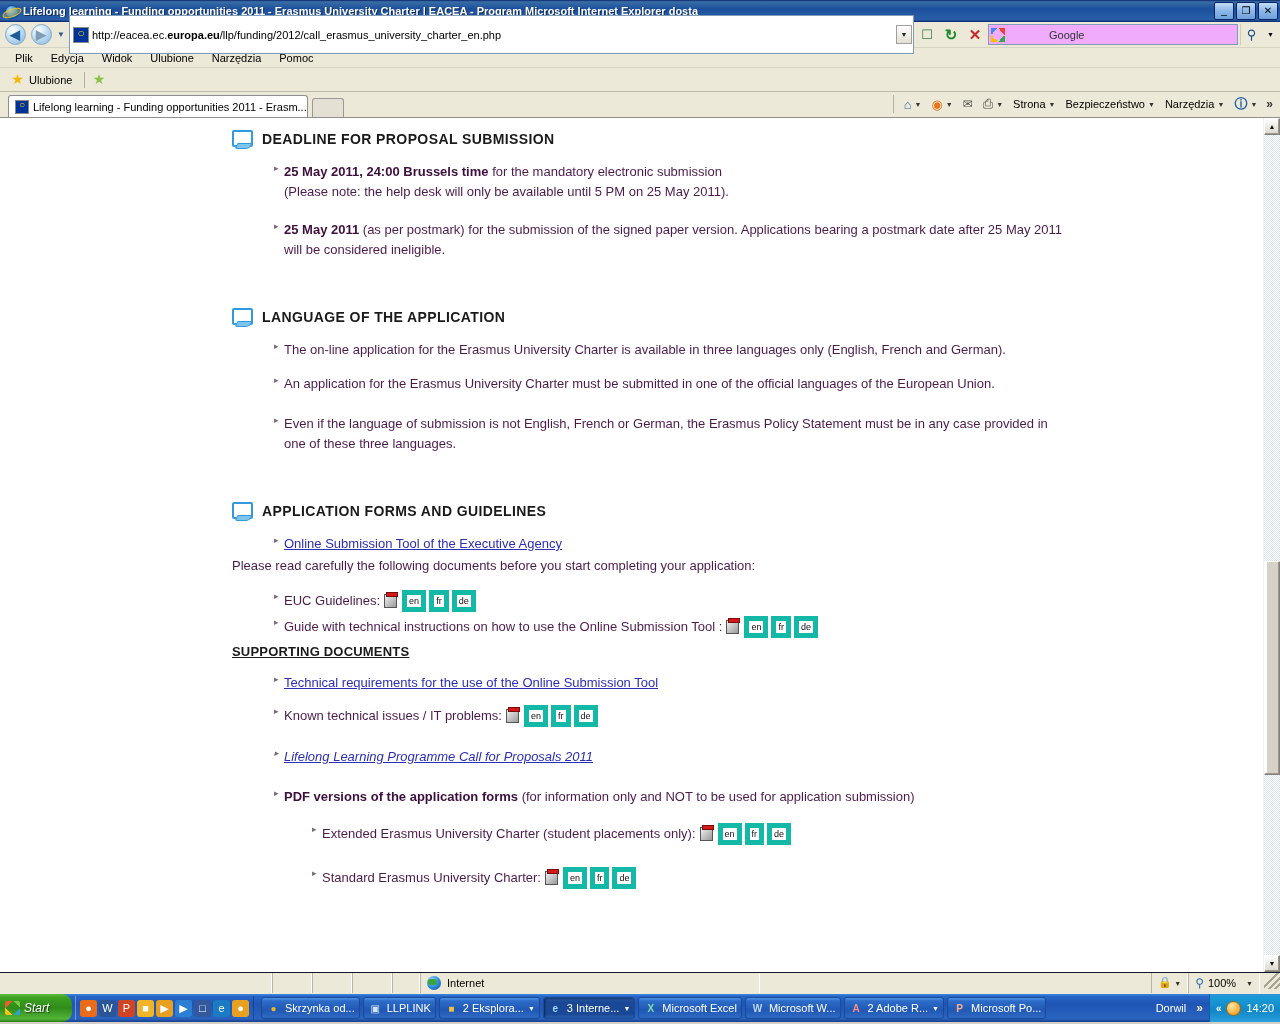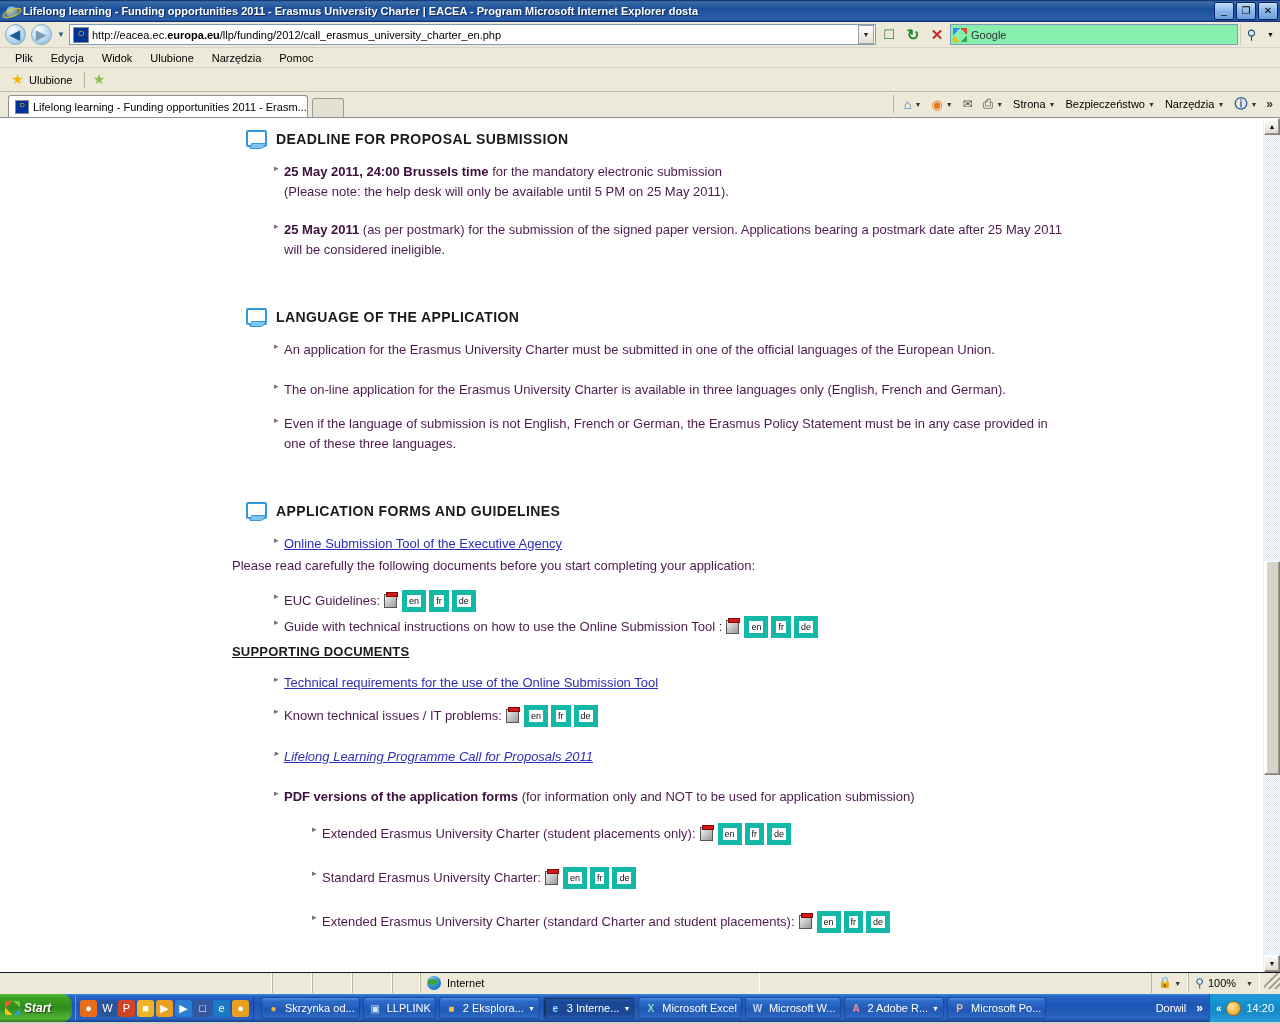--- a/index.html
+++ b/index.html
@@ -69,21 +69,21 @@
     display: flex; align-items: center; justify-content: center;
     color: #1d5c96; font-size: 13px; font-weight: bold;
   }
   .navcircle.fwd { color: #7f9cb3; }
   .navdrop {
     width: 12px; height: 20px; flex: 0 0 auto;
     display:flex; align-items:center; justify-content:center;
     font-size: 8px; color: #2f5c8f;
   }
   #urlbox {
-    flex: 1 1 auto; height: 21px; background: #fff;
+    flex: 1 1 auto; height: 39px; background: #fff;
     border: 1px solid #7f9db9;
     display: flex; align-items: center; padding: 0 1px;
     min-width: 0;
   }
   #urlbox .favicon {
     width: 16px; height: 16px; margin: 0 3px 0 2px; flex: 0 0 auto;
     background: #003399;
     border: 1px solid #8a8a8a;
     position: relative;
   }
@@ -102,23 +102,24 @@
     border: 1px solid #a0a0a0;
     display:flex; align-items:center; justify-content:center;
     font-size: 7px; color: #222;
   }
   .tbicon {
     width: 22px; height: 22px; flex: 0 0 auto;
     display: flex; align-items: center; justify-content: center;
     font-size: 13px; line-height: 1;
   }
   #searchbox {
-    width: 288px; height: 21px; flex: 0 0 auto; background: #86efac;
+    width: 250px; height: 21px; flex: 0 0 auto; background: #f0abfc;
     border: 1px solid #7f9db9; display: flex; align-items: center;
     padding: 0 2px;
+    gap: 40px;
   }
   #searchbox .glogo {
     width: 14px; height: 14px; margin-right: 4px; flex:0 0 auto;
     background:
       linear-gradient(to bottom right, #4285f4 0 50%, transparent 50%),
       linear-gradient(to bottom left, #ea4335 0 50%, transparent 50%),
       linear-gradient(to top right, #fbbc05 0 50%, transparent 50%),
       linear-gradient(to top left, #34a853 0 50%, transparent 50%);
     background-size: 50% 50%;
     background-position: 0 0, 100% 0, 0 100%, 100% 100%;
@@ -211,21 +212,21 @@
   }
   #page-inner {
     position: absolute; left: 0; top: 0; width: 1263px;
     padding: 12px 0 0 0;
   }
 
   .content { margin-left: 232px; width: 840px; }
 
   .sec-head {
     display: flex; align-items: center; gap: 8px;
-    margin: 0 0 14px 14px;
+    margin: 0 0 14px 0;
   }
   .scr-icon { width: 22px; height: 18px; flex: 0 0 auto; position: relative; }
   .scr-icon::before {
     content:""; position:absolute; left:0; top:0; width:17px; height:13px;
     border: 2px solid #3399dd; border-radius: 2px; background:#fff;
   }
   .scr-icon::after {
     content:""; position:absolute; left:4px; top:13px; width:13px; height:4px;
     background:#7fc4ec; border:1px solid #3399dd; border-radius: 0 0 3px 3px;
     transform: skewX(-30deg);
@@ -355,21 +356,21 @@
     height: 28px;
     background: linear-gradient(to bottom, #3f8ae0 0%, #2766c8 8%, #1f55b5 35%, #2a63c0 88%, #17408e 100%);
     display: flex; align-items: center; gap: 3px;
     padding-right: 0;
   }
   #startbtn {
     height: 28px; min-width: 72px;
     background: linear-gradient(to bottom, #5dbd3f 0%, #3fa122 12%, #2f8c1a 50%, #53b437 88%, #2b7d16 100%);
     border-radius: 0 10px 10px 0;
     display: flex; align-items: center; padding: 0 12px 0 5px;
-    color: #fff; font-weight: bold; font-size: 12px;
+    color: #fff; font-weight: normal; font-size: 12px;
     font-style: italic;
     text-shadow: 1px 1px 1px rgba(0,0,0,.55);
     flex: 0 0 auto;
   }
   .flag {
     width: 15px; height: 14px; margin-right: 4px; flex:0 0 auto;
     background:
       linear-gradient(to bottom right,#f35b2c 0 50%, transparent 50%),
       linear-gradient(to bottom left,#7ac943 0 50%, transparent 50%),
       linear-gradient(to top right,#ffc20e 0 50%, transparent 50%),
@@ -550,25 +551,25 @@
           </li>
         </ul>
 
         <div class="spacer-lg"></div>
 
         <div class="sec-head">
           <span class="scr-icon"></span>
           <span class="sec-title">LANGUAGE OF THE APPLICATION</span>
         </div>
         <ul class="bl">
+          <li style="margin-bottom:14px;">
+            <span class="plain">The on-line application for the Erasmus University Charter is available in three languages only (English, French and German).</span>
+          </li>
           <li style="margin-bottom:20px;">
             <span class="plain">An application for the Erasmus University Charter must be submitted in one of the official languages of the European Union.</span>
-          </li>
-          <li style="margin-bottom:14px;">
-            <span class="plain">The on-line application for the Erasmus University Charter is available in three languages only (English, French and German).</span>
           </li>
           <li>
             <span class="plain">Even if the language of submission is not English, French or German, the Erasmus Policy Statement must be in any case provided in one of these three languages.</span>
           </li>
         </ul>
 
         <div class="spacer-lg"></div>
 
         <div class="sec-head">
           <span class="scr-icon"></span>
@@ -605,23 +606,20 @@
             <span class="bold">PDF versions of the application forms</span><span class="plain"> (for information only and NOT to be used for application submission)</span>
           </li>
         </ul>
 
         <ul class="bl sub">
           <li>
             <span class="plain">Extended Erasmus University Charter (student placements only):</span><span class="pdficon"><span class="sheet"></span><span class="band"></span></span><span class="langchip">en</span><span class="langchip">fr</span><span class="langchip">de</span>
           </li>
           <li>
             <span class="plain">Standard Erasmus University Charter:</span><span class="pdficon"><span class="sheet"></span><span class="band"></span></span><span class="langchip">en</span><span class="langchip">fr</span><span class="langchip">de</span>
-          </li>
-          <li>
-            <span class="plain">Extended Erasmus University Charter (standard Charter and student placements):</span><span class="pdficon"><span class="sheet"></span><span class="band"></span></span><span class="langchip">en</span><span class="langchip">fr</span><span class="langchip">de</span>
           </li>
         </ul>
 
       </div>
     </div>
   </div>
 
   <div id="vscroll">
     <div class="sbbtn">▲</div>
     <div class="sbtrack">

